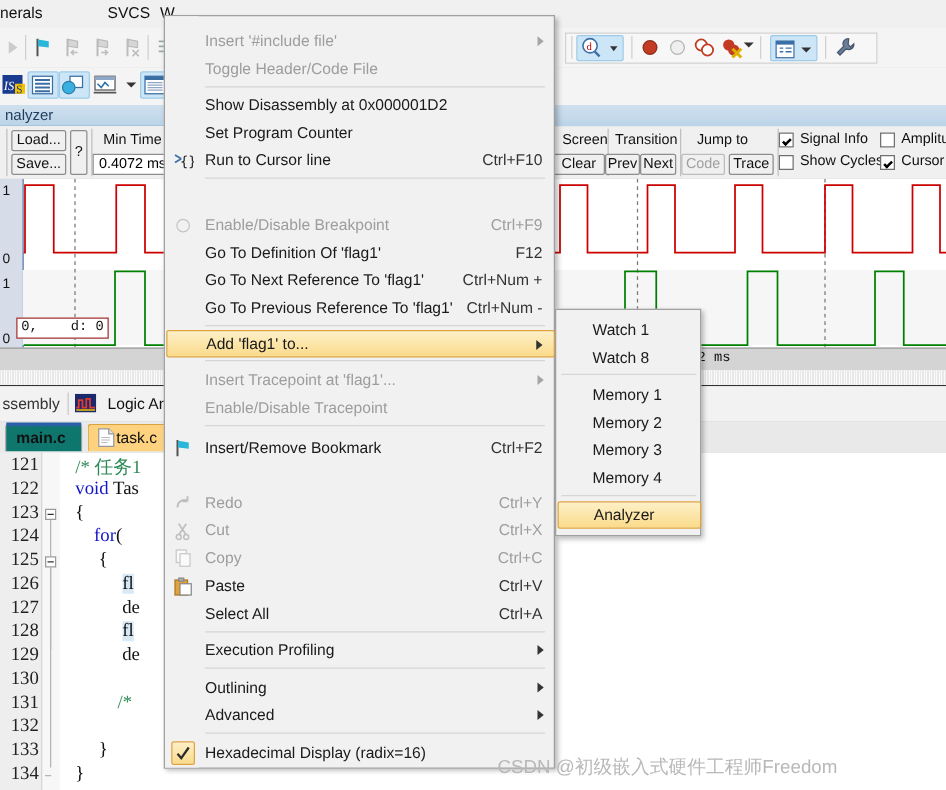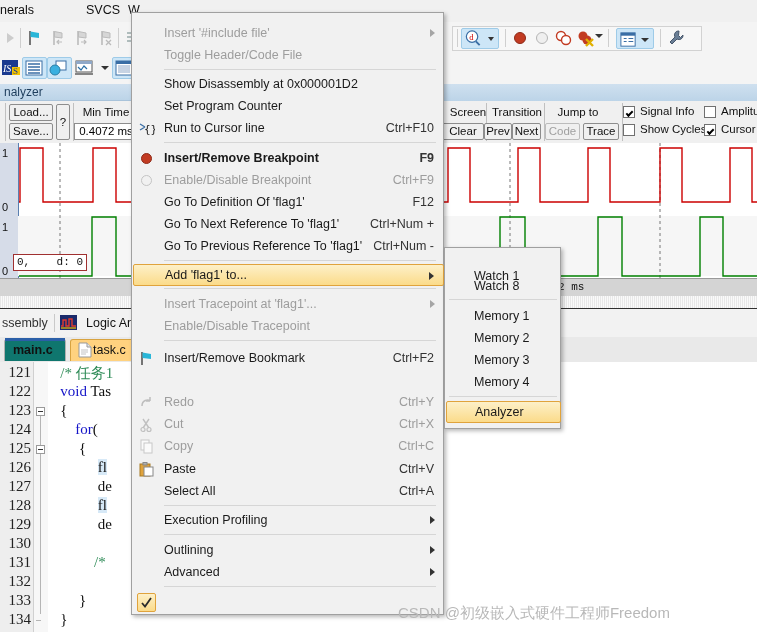--- a/index.html
+++ b/index.html
@@ -555,29 +555,20 @@
         <svg width="17" height="17" viewBox="0 0 17 17">
           <path d="M2 4 L7 7 M2 10 L7 7" stroke="#3a6ea5" stroke-width="1.3" fill="none"></path>
           <text x="6" y="13" font-size="11" fill="#222" font-family="monospace">{}</text>
         </svg>
       </span>
       <span class="lbl">Run to Cursor line</span>
       <span class="acc">Ctrl+F10</span>
     </div>
     <div class="msep" style="top:129px;"></div>
 
-    <div class="mitem" style="top:134px;">
-      <span class="micon">
-        <svg width="17" height="17" viewBox="0 0 17 17">
-            <circle cx="8.5" cy="8.5" r="5" fill="#c23b22" stroke="#8e2a18"></circle>
-          </svg>
-      </span>
-      <span class="lbl" style="font-weight:bold;">Insert/Remove Breakpoint</span>
-      <span class="acc" style="font-weight:bold;">F9</span>
-    </div>
     <div class="mitem disabled" style="top:156px;">
       <span class="micon">
         <svg width="17" height="17" viewBox="0 0 17 17">
             <circle cx="8.5" cy="8.5" r="5" fill="#f1f1f1" stroke="#c4c4c4"></circle>
           </svg>
       </span>
       <span class="lbl">Enable/Disable Breakpoint</span>
       <span class="acc">Ctrl+F9</span>
     </div>
     <div class="mitem" style="top:178px;">
@@ -681,25 +672,26 @@
       <span class="arrow"></span>
     </div>
     <div class="msep" style="top:573px;"></div>
 
     <div class="mitem" style="top:578px;">
       <span class="micon" style="left:4px;top:2px;width:19px;height:19px;background:linear-gradient(#fdf0c8,#fbdb8a);border:1px solid #e0a33c;box-sizing:border-box;border-radius:2px;">
         <svg width="17" height="17" viewBox="0 0 17 17" style="position:absolute;left:0;top:0;">
           <path d="M4 9 L7 12.5 L13 4" stroke="#2b2b2b" stroke-width="1.8" fill="none"></path>
         </svg>
       </span>
+      <span class="lbl">Hexadecimal Display (radix=16)</span>
     </div>
   </div>
 
   <div class="submenu">
-    <div class="sitem" style="top:5px;margin-top:12px;">
+    <div class="sitem" style="top:5px;">
       <span class="lbl">Watch 1</span>
     </div>
     <div class="sitem" style="top:27px;">
       <span class="lbl">Watch 8</span>
     </div>
     <div class="ssep" style="top:51px;"></div>
     <div class="sitem" style="top:57px;">
       <span class="lbl">Memory 1</span>
     </div>
     <div class="sitem" style="top:79px;">

